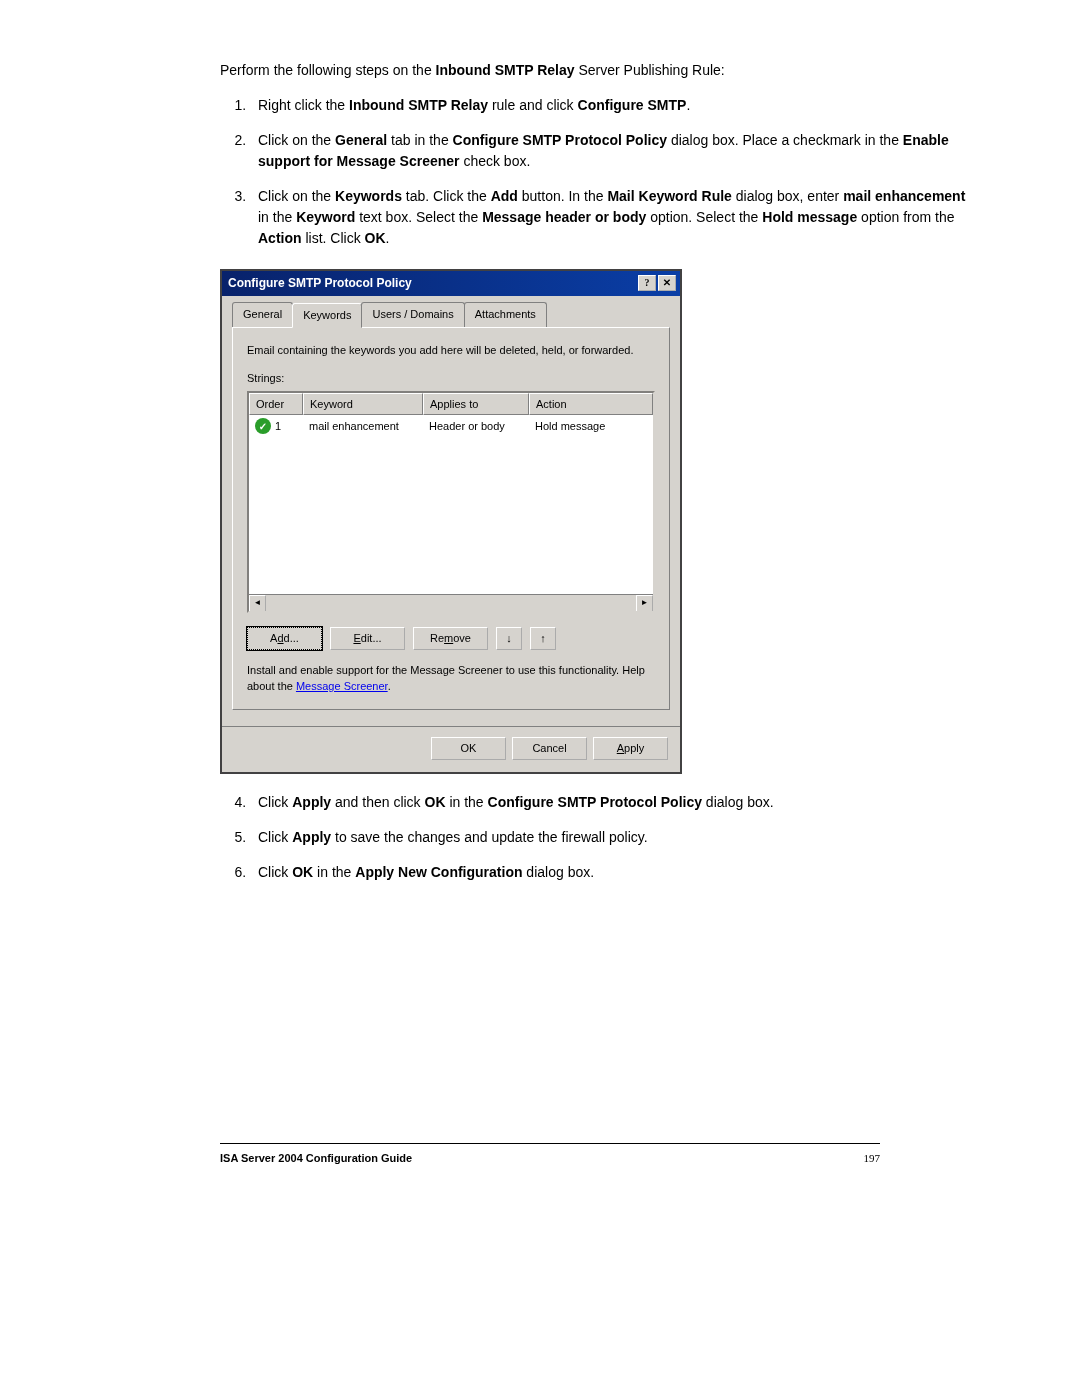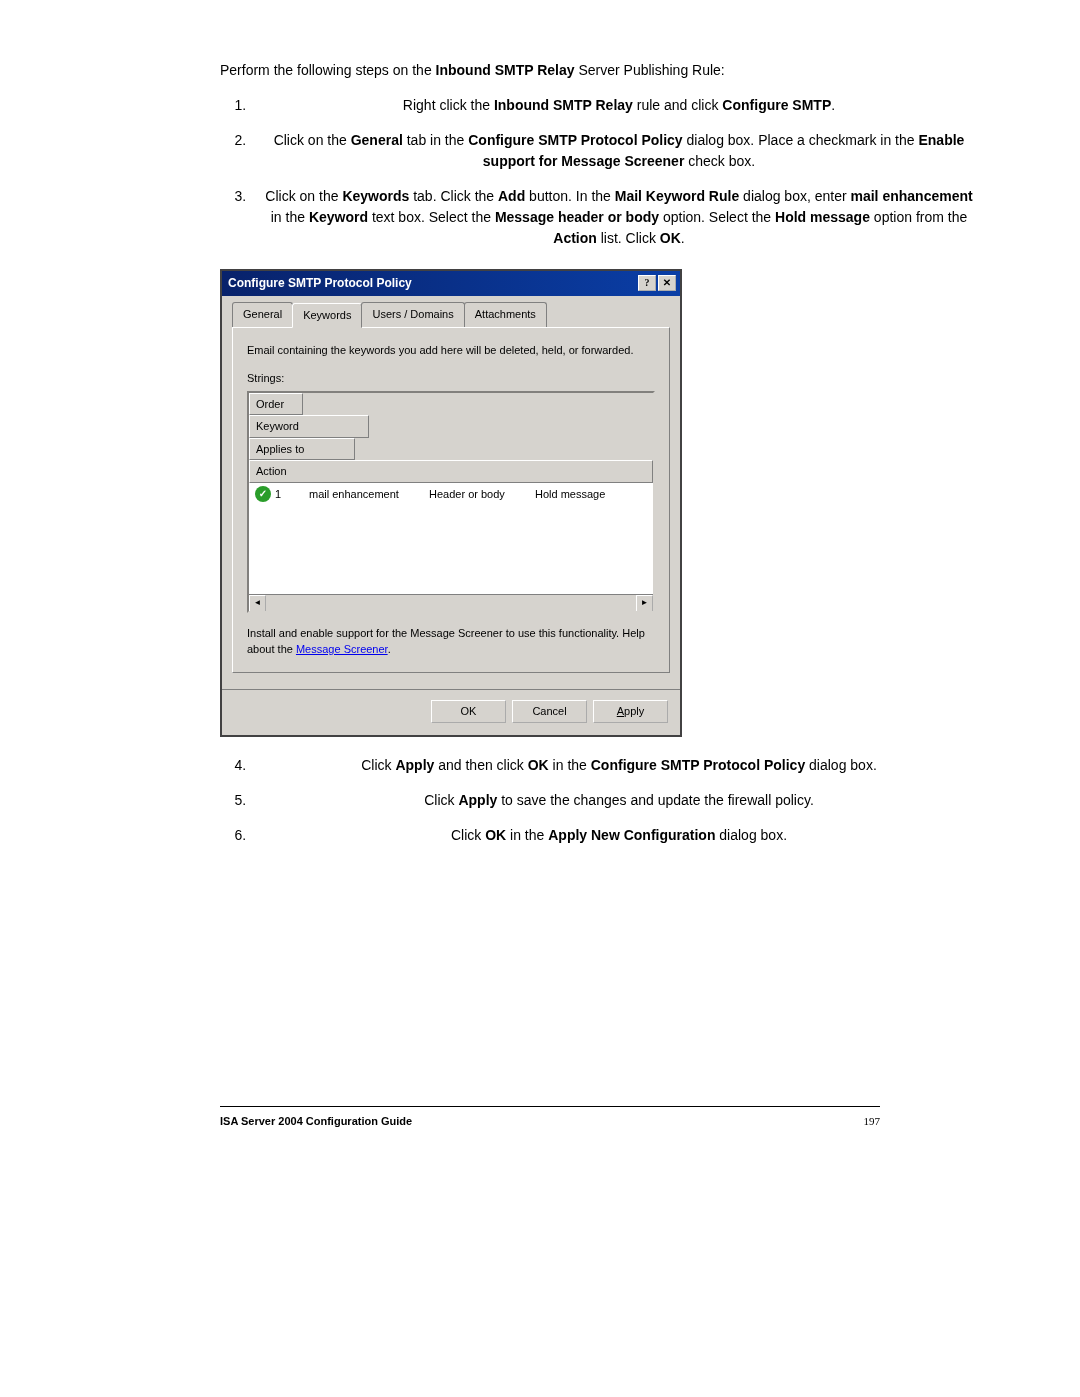--- a/index.html
+++ b/index.html
@@ -19,21 +19,20 @@
   .content {
     margin-left: 120px;
   }
   .intro {
     margin-bottom: 14px;
   }
   ol.steps {
     list-style: decimal;
     margin-left: 30px;
     margin-bottom: 20px;
-    text-align: center;
   }
   ol.steps li {
     margin-bottom: 14px;
     padding-left: 8px;
   }
   .dialog {
     width: 462px;
     border: 2px solid #424142;
     background: #d6d3ce;
     font-family: Tahoma, Arial, sans-serif;
@@ -117,21 +116,20 @@
     background: #fff;
     border: 2px inset #d6d3ce;
     height: 222px;
     font-size: 11px;
     position: relative;
     overflow: hidden;
   }
   .lv-head {
     display: flex;
     background: #d6d3ce;
-    flex-direction: column;
   }
   .lv-col {
     padding: 2px 6px;
     border-right: 1px solid #808080;
     border-bottom: 1px solid #808080;
     border-top: 1px solid #fff;
     border-left: 1px solid #fff;
     background: #d6d3ce;
   }
   .lv-col.order { width: 54px; }
@@ -303,20 +301,33 @@
             <div class="lv-cell keyword">mail enhancement</div>
             <div class="lv-cell applies">Header or body</div>
             <div class="lv-cell action">Hold message</div>
           </div>
           <div class="scroll-bottom">
             <div class="scroll-btn">◄</div>
             <div class="scroll-btn">►</div>
           </div>
         </div>
 
+        <div class="button-row">
+          <div class="btn focused">
+              <span>A<span class="under">d</span>d...</span>
+            </div>
+          <div class="btn">
+              <span><span class="under">E</span>dit...</span>
+            </div>
+          <div class="btn">
+              <span>Re<span class="under">m</span>ove</span>
+            </div>
+          <div class="btn arrow">↓</div>
+          <div class="btn arrow">↑</div>
+        </div>
 
         <div class="footnote">
           <span>Install and enable support for the Message Screener to use this functionality. Help about the </span><span class="link">Message Screener</span>.
         </div>
       </div>
     </div>
     <div class="dialog-footer">
       <div class="btn">OK</div>
       <div class="btn">Cancel</div>
       <div class="btn">

